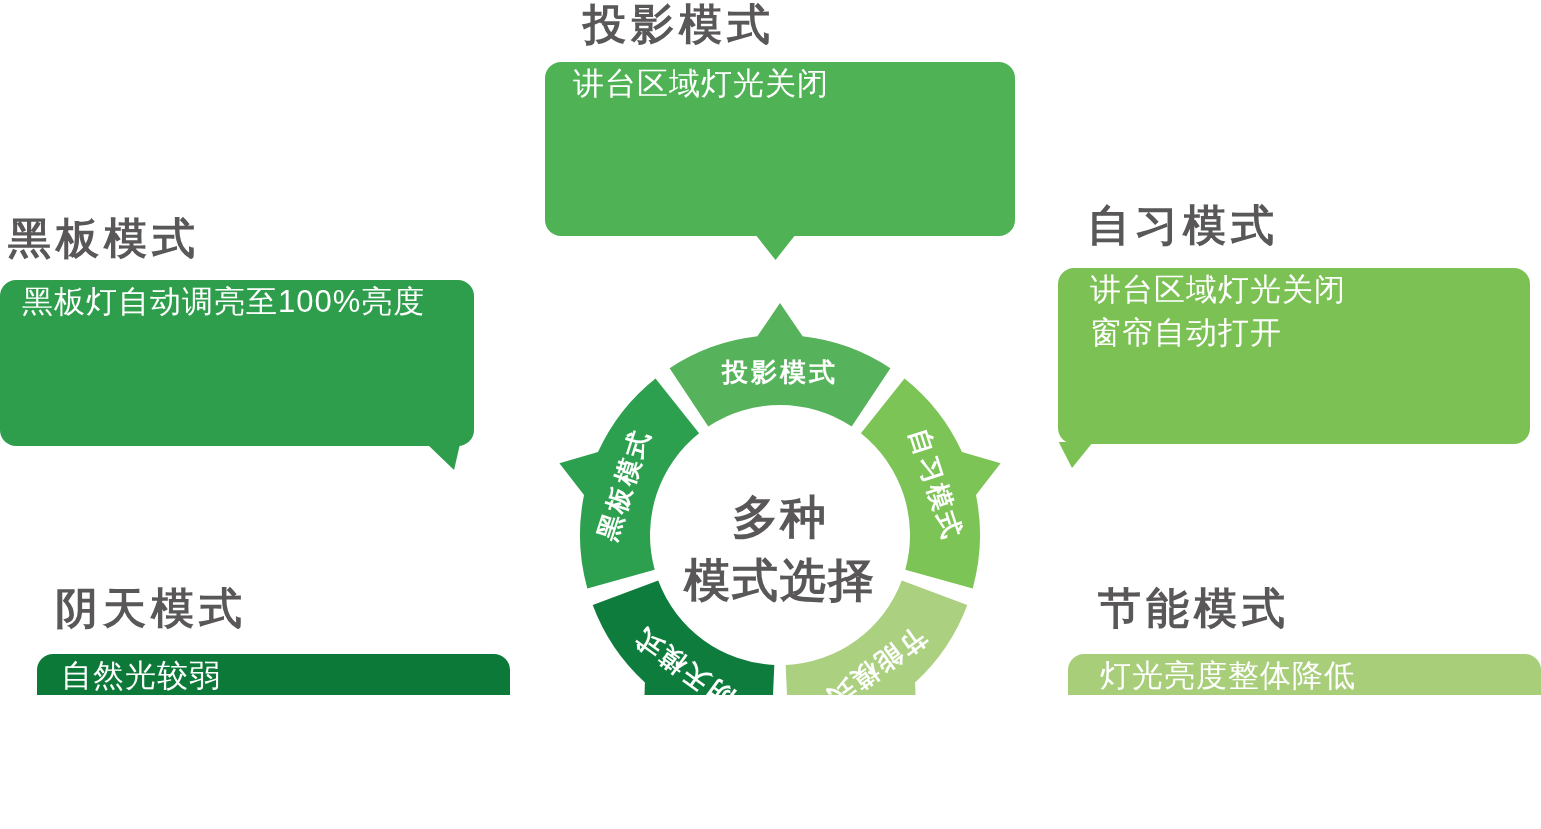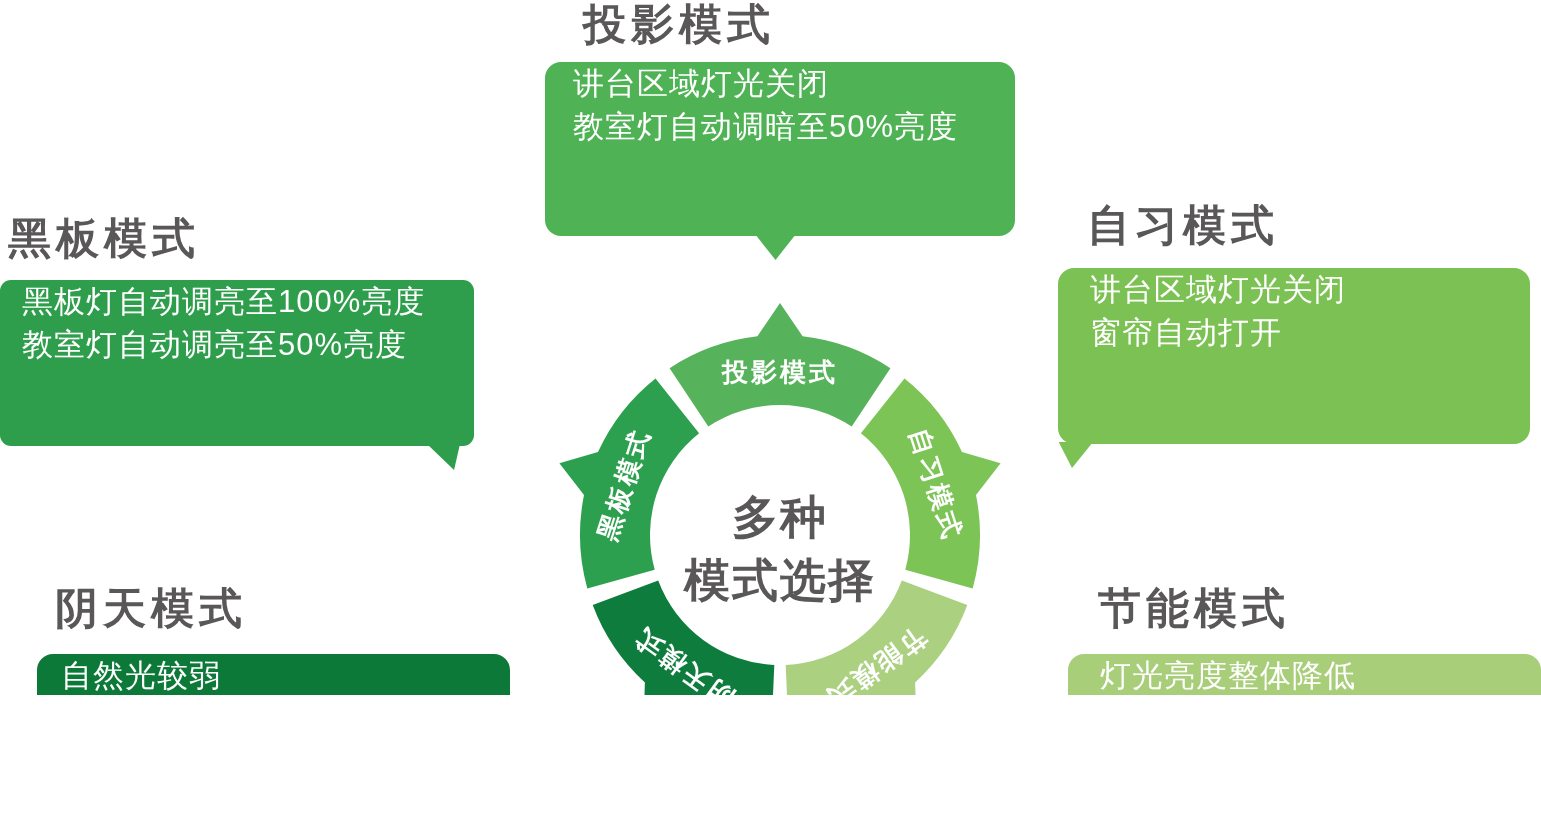--- a/index.html
+++ b/index.html
@@ -42,21 +42,21 @@
   }
   .bubble p {
     margin: 0;
     font-size: 31px;
     line-height: 43px;
     font-weight: 500;
     letter-spacing: 1px;
     white-space: nowrap;
   }
   .b-projection { left: 545px;  top: 62px;  width: 470px; height: 174px; padding-left: 28px; }
-  .b-blackboard { left: 0px;    top: 280px; width: 474px; height: 166px; padding-left: 22px; border-radius: 11px; }
+  .b-blackboard { left: 0px;    top: 280px; width: 474px; height: 166px; padding-left: 22px; }
   .b-study      { left: 1058px; top: 268px; width: 472px; height: 176px; padding-left: 32px; }
   .b-cloudy     { left: 37px;   top: 654px; width: 473px; height: 172px; padding-left: 24px; }
   .b-energy     { left: 1068px; top: 654px; width: 473px; height: 172px; padding-left: 32px; }
 
   
   .tail { position: absolute; }
   .tail-projection { left: 755px;  top: 234px; width: 41px; height: 26px;
                      clip-path: polygon(0 0, 100% 0, 50% 100%); }
   .tail-blackboard { left: 427px;  top: 444px; width: 33px; height: 26px;
                      clip-path: polygon(0 0, 100% 0, 82% 100%); }
@@ -92,28 +92,26 @@
   }
 </style>
 </head>
 <body>
 
 <div class="canvas" style="background-color: rgb(255, 255, 255);">
 
   <h2 class="callout-title t-projection" style="color: rgb(89, 87, 87);">投影模式</h2>
   <div class="bubble b-projection" style="background-color: rgb(79, 178, 84);">
     <p>讲台区域灯光关闭</p>
-    <p>教室灯自动调暗至50%亮度</p>
   </div>
   <div class="tail tail-projection" style="background-color: rgb(79, 178, 84);"></div>
 
   <h2 class="callout-title t-blackboard" style="color: rgb(89, 87, 87);">黑板模式</h2>
   <div class="bubble b-blackboard" style="background-color: rgb(46, 158, 76);">
     <p>黑板灯自动调亮至100%亮度</p>
-    <p>教室灯自动调亮至50%亮度</p>
   </div>
   <div class="tail tail-blackboard" style="background-color: rgb(46, 158, 76);"></div>
 
   <h2 class="callout-title t-study" style="color: rgb(89, 87, 87);">自习模式</h2>
   <div class="bubble b-study" style="background-color: rgb(124, 193, 83);">
     <p>讲台区域灯光关闭</p>
     <p>窗帘自动打开</p>
   </div>
   <div class="tail tail-study" style="background-color: rgb(124, 193, 83);"></div>
 

